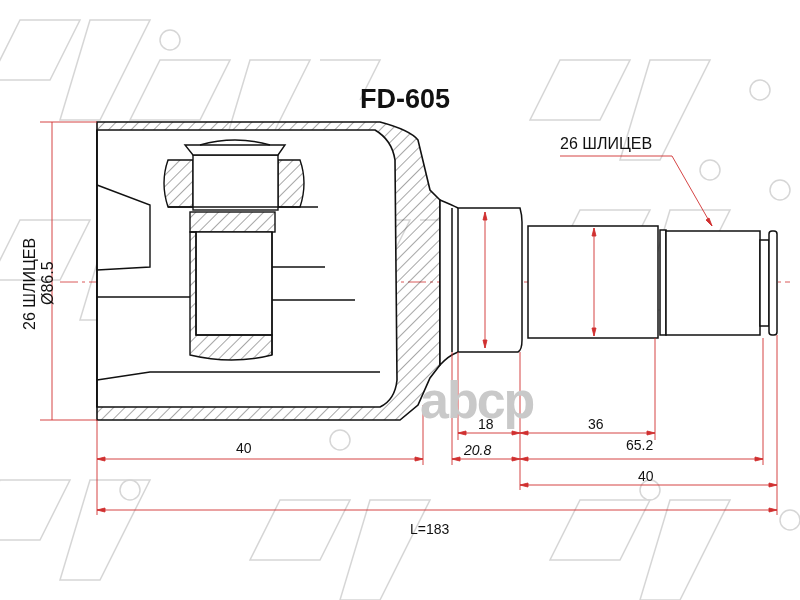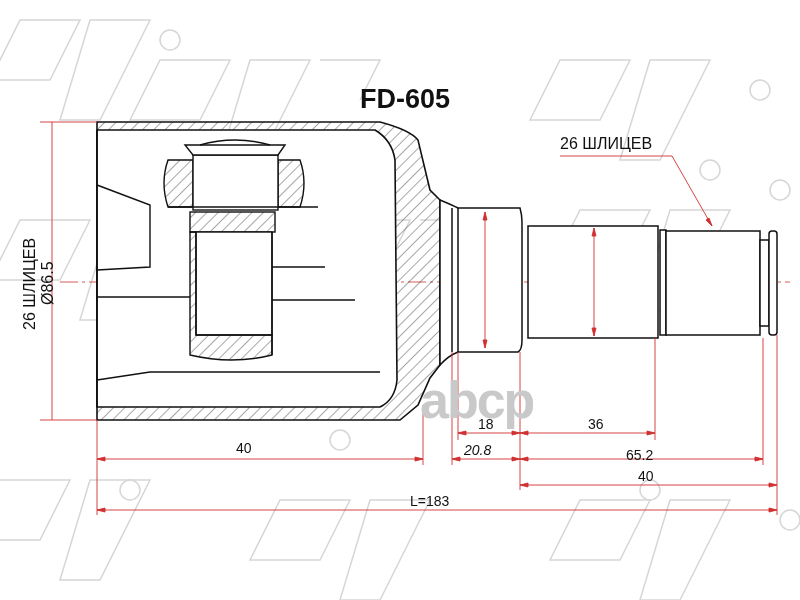--- a/index.html
+++ b/index.html
@@ -172,16 +172,16 @@
 
   <div class="lbl vert" style="left:22px;top:330px;font-size:16px;">26 ШЛИЦЕВ</div>
   <div class="lbl vert" style="left:40px;top:305px;font-size:16px;">Ø86.5</div>
 
   <div class="lbl" style="left:560px;top:136px;font-size:16px;">26 ШЛИЦЕВ</div>
 
   <div class="lbl" style="left:236px;top:441px;">40</div>
   <div class="lbl" style="left:478px;top:417px;">18</div>
   <div class="lbl" style="left:464px;top:443px;font-style:italic;">20.8</div>
   <div class="lbl" style="left:576px;top:417px;margin-left:12px;">36</div>
-  <div class="lbl" style="left:626px;top:448px;">65.2</div>
+  <div class="lbl" style="left:626px;top:438px;">65.2</div>
   <div class="lbl" style="left:638px;top:469px;">40</div>
-  <div class="lbl" style="left:410px;top:494px;">L=183</div>
+  <div class="lbl" style="left:410px;top:522px;">L=183</div>
 </div>
 
 </body></html>

